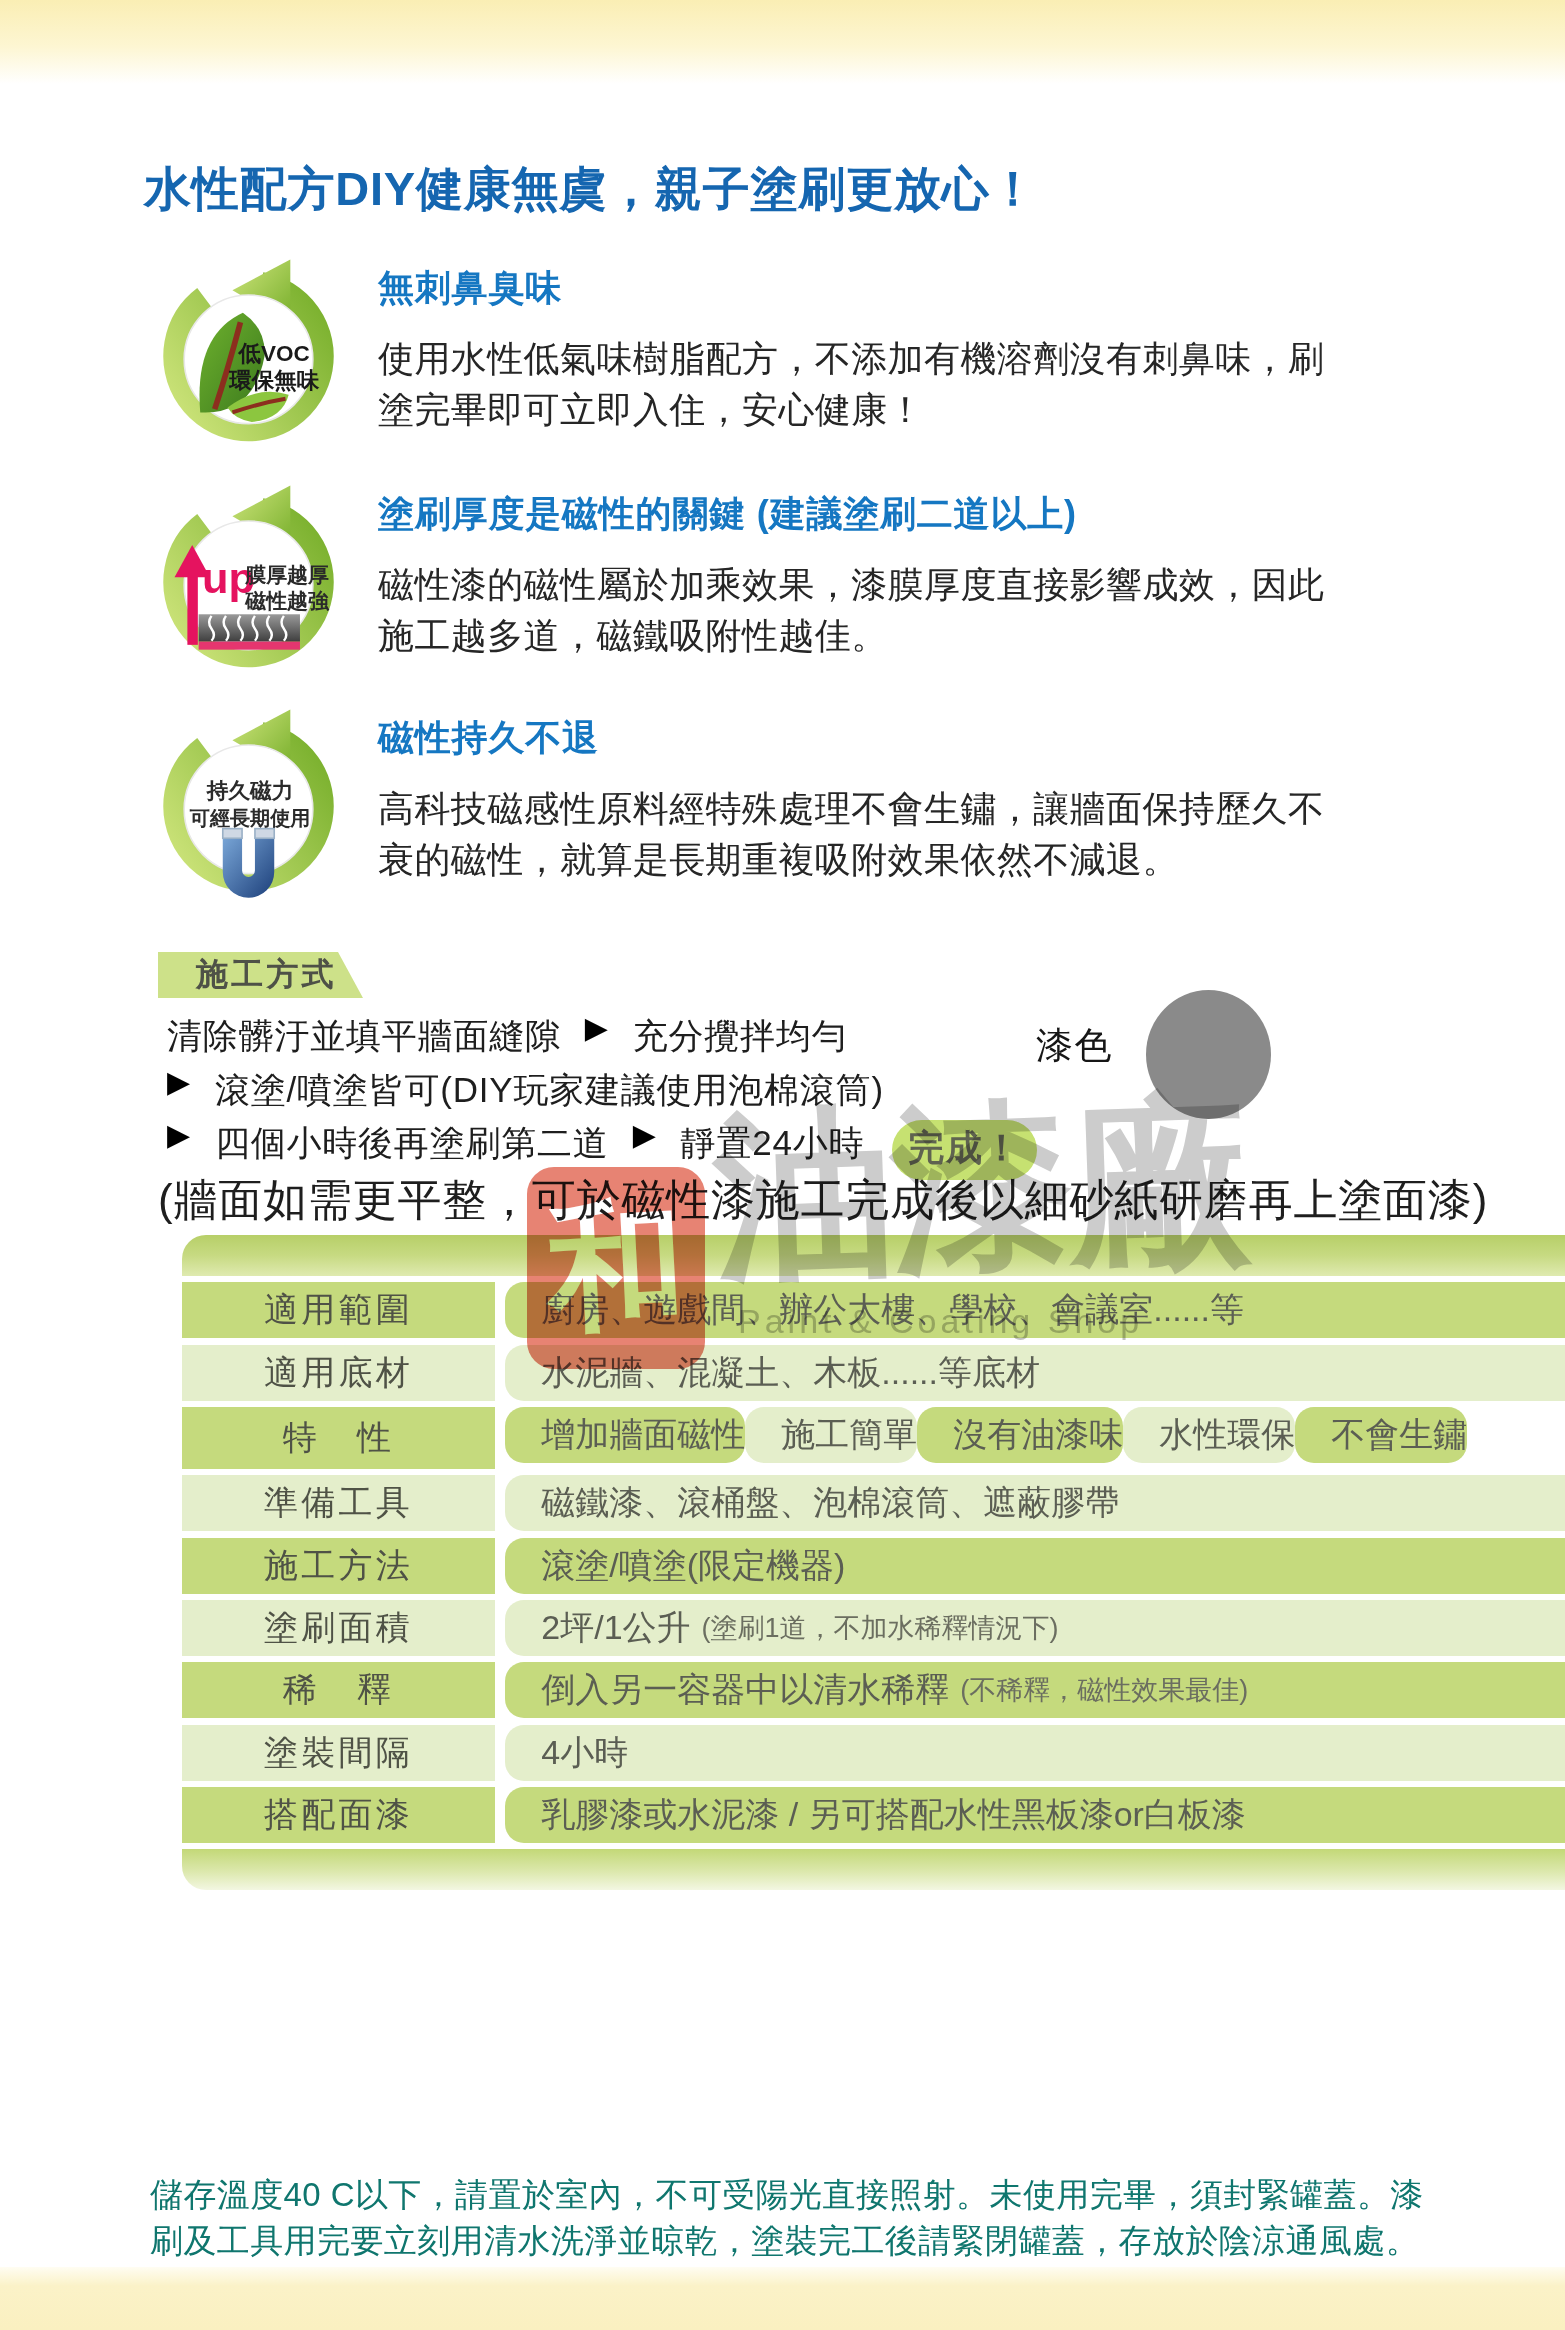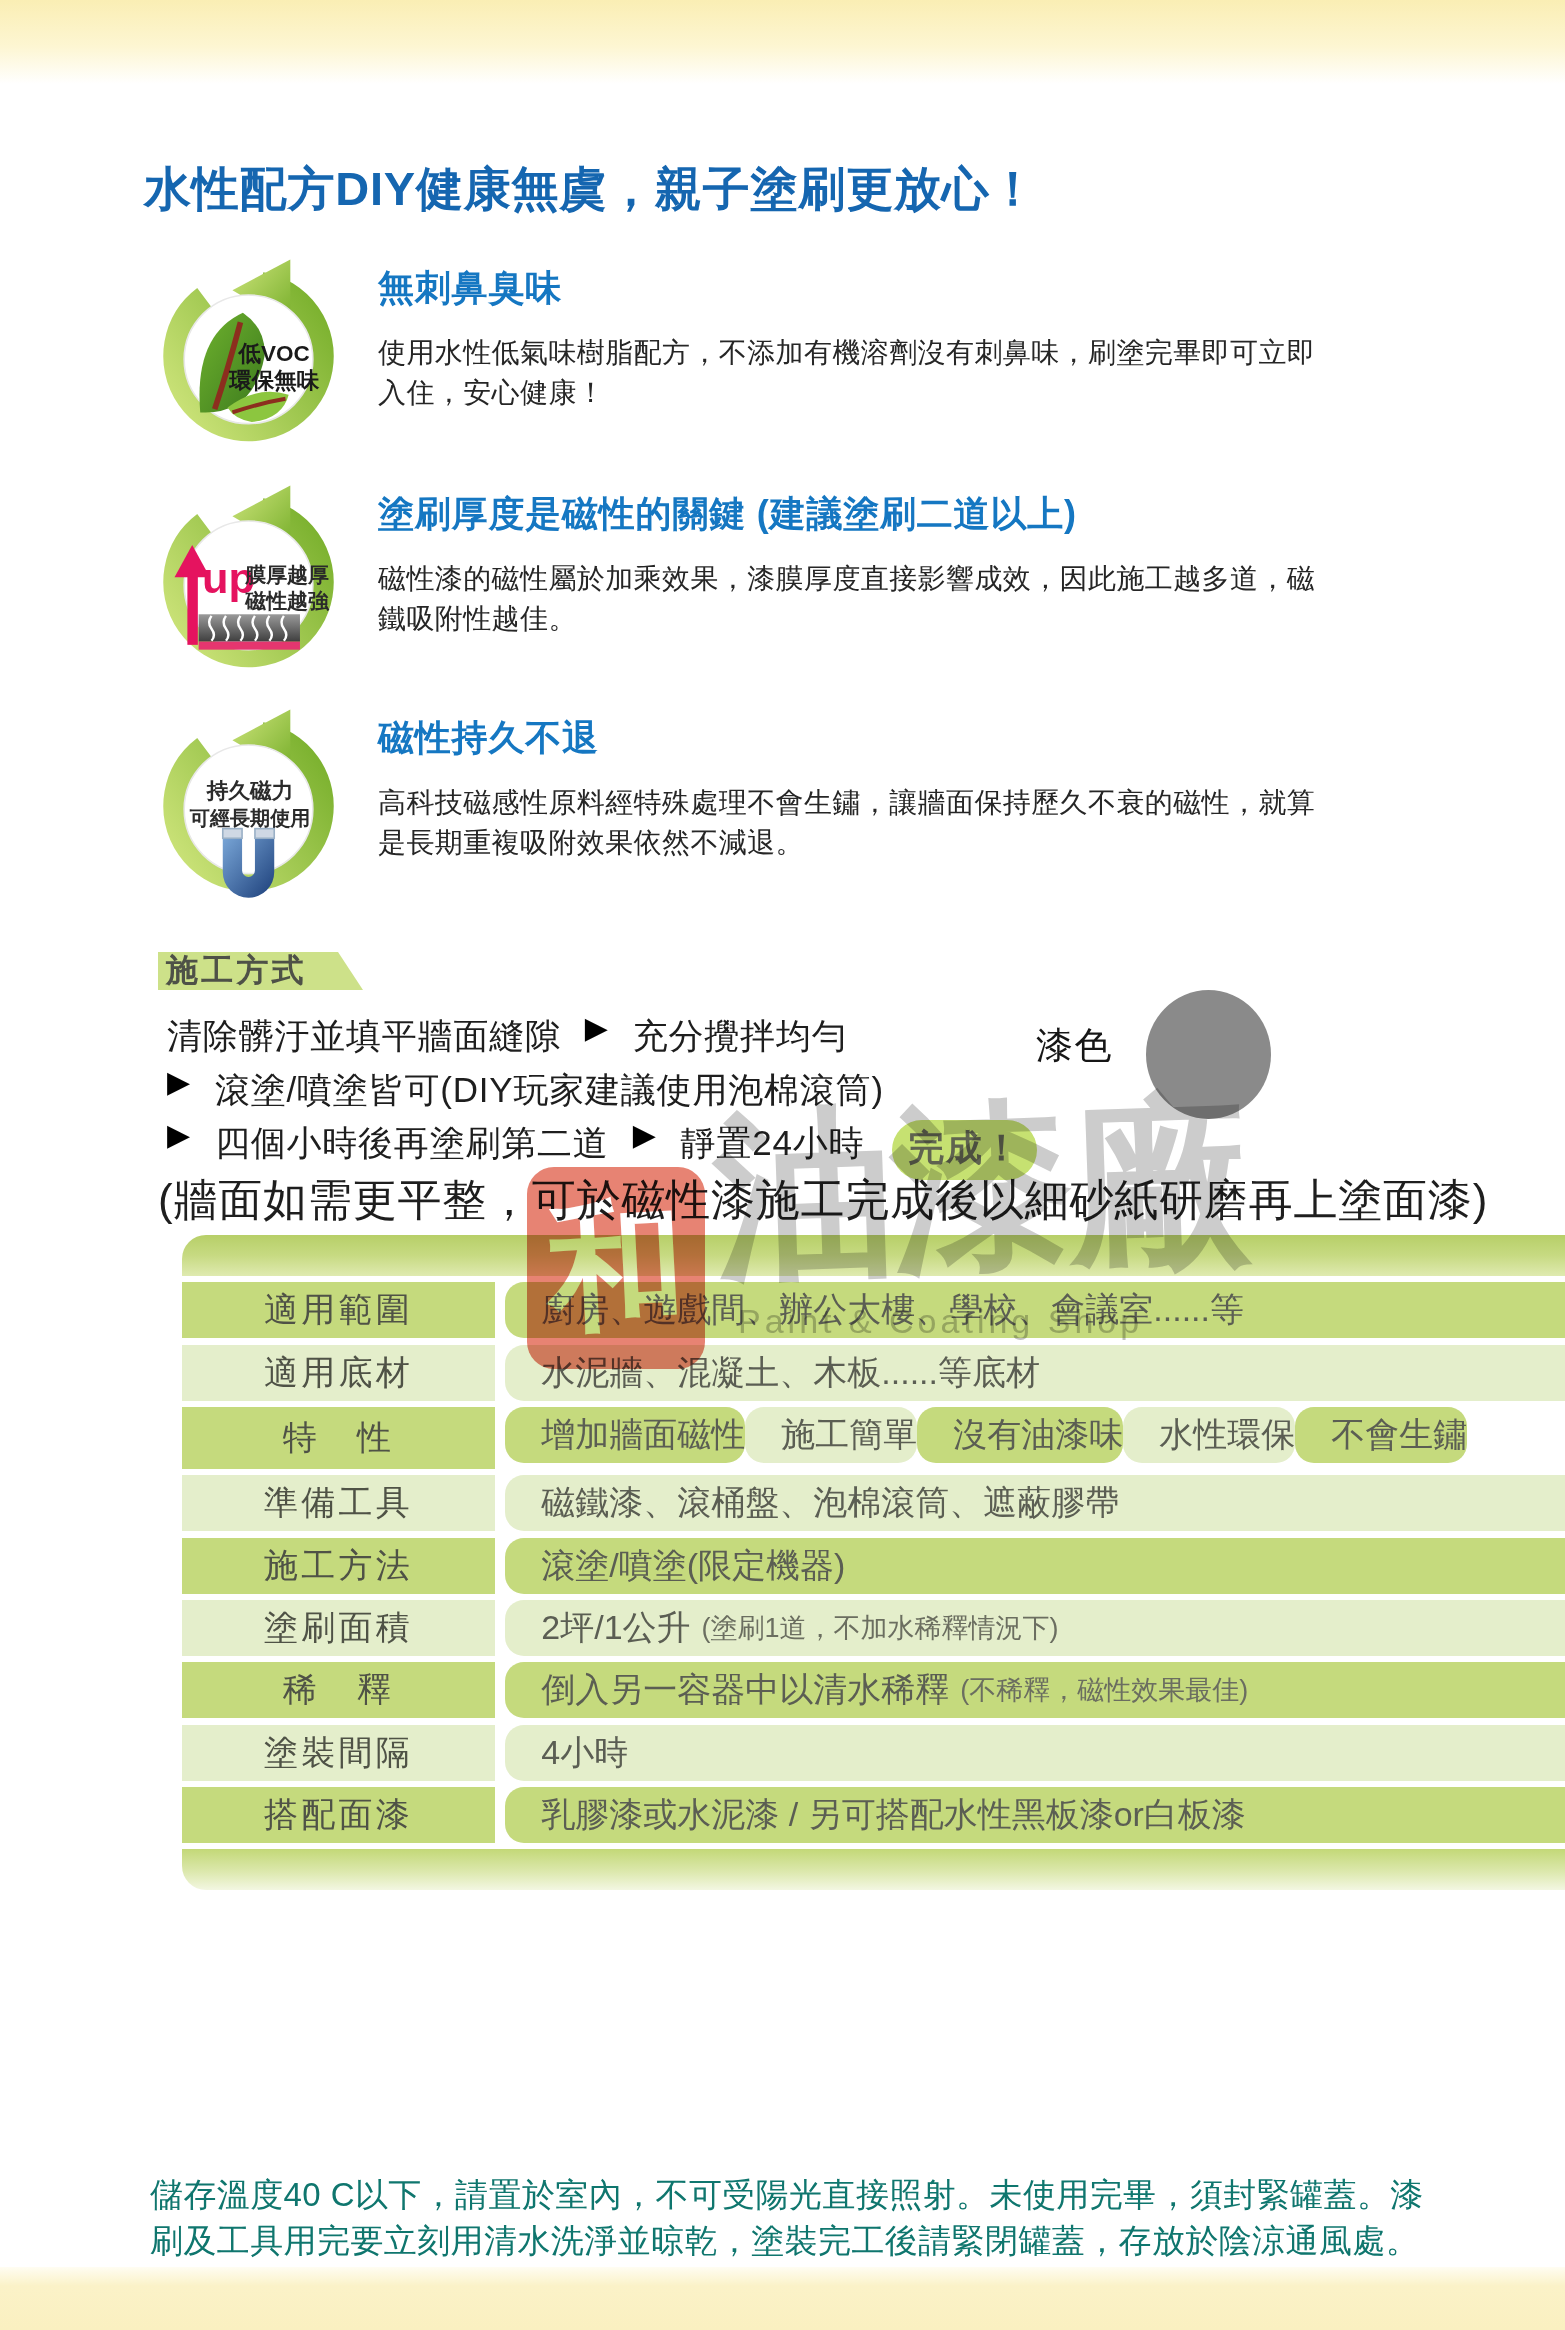--- a/index.html
+++ b/index.html
@@ -12,25 +12,25 @@
     background:linear-gradient(180deg,#fffdf2 0%,#fbf2c8 30%,#faf0c0 100%);}
   
   .main-title{position:absolute;left:144px;top:158px;font-size:47px;font-weight:bold;
     color:#1566b0;letter-spacing:0.8px;}
   
   .feature{position:absolute;left:152px;display:flex;}
   .f1{top:254px}.f2{top:480px}.f3{top:704px}
   .ficon{width:193px;height:201px;flex:none;}
   .ftext{margin-left:33px;padding-top:9.5px;width:947px;}
   .fheading{font-size:36px;font-weight:bold;color:#1577c2;letter-spacing:0.8px;}
-  .fbody{margin-top:20.5px;font-size:28px;color:#262626;line-height:1.42;letter-spacing:0.4px;}
-  
-  .method-banner{position:absolute;left:158px;top:952px;width:205px;height:38px;background:#cde189;
+  .fbody{margin-top:20.5px;font-size:36px;color:#262626;line-height:1.42;letter-spacing:0.4px;}
+  
+  .method-banner{position:absolute;left:158px;top:952px;width:205px;height:46px;background:#cde189;
     clip-path:polygon(0 0,180px 0,100% 100%,0 100%);display:flex;align-items:center;
-    padding-left:8px;box-sizing:border-box;font-size:32px;font-weight:600;color:#4e5147;letter-spacing:3.2px;}
+    padding-left:38px;box-sizing:border-box;font-size:32px;font-weight:600;color:#4e5147;letter-spacing:3.2px;}
   
   .step{position:absolute;left:167px;font-size:35px;color:#1e1e1e;letter-spacing:0.8px;
     display:flex;align-items:flex-start;white-space:nowrap;}
   .s1{top:1013px}.s2{top:1067px}.s3{top:1120px}
   .s4{top:1171px;left:158px;font-size:44px;}
   .arrow{font-size:30px;color:#000;margin:0 24px;line-height:1;}
   .arrow.lead{margin-left:0;}
   .done-badge{margin-left:28px;background:#c6e171;color:#5f6350;font-weight:bold;font-size:36px;
     padding:4px 16px 7px;letter-spacing:1.6px;border-radius:30px;}
   .paint-color-label{position:absolute;left:1036px;top:1021px;font-size:37px;color:#161616;letter-spacing:1.6px;}

